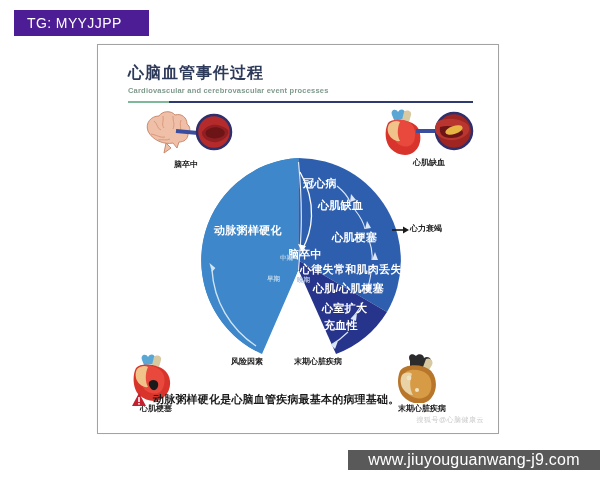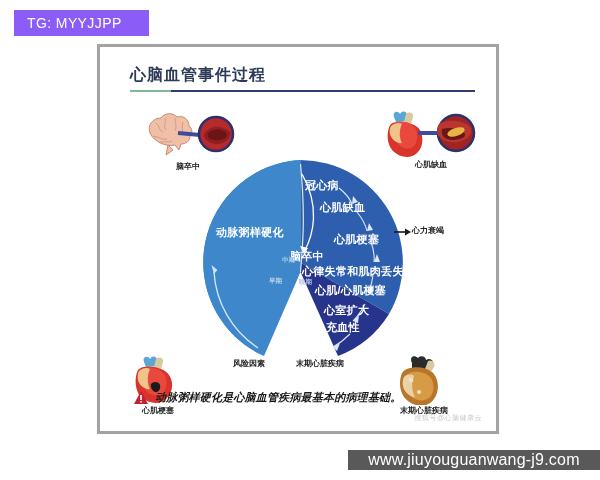--- a/index.html
+++ b/index.html
@@ -5,36 +5,36 @@
   html,body{margin:0;padding:0;}
   body{
     width:600px;height:480px;position:relative;overflow:hidden;
     background:#ffffff;
     font-family:"Liberation Sans","DejaVu Sans",sans-serif;
   }
 
   
   #tg-badge{
     position:absolute;left:14px;top:10px;width:135px;height:26px;
-    background:#8b5cf6;color:#fff;display:flex;align-items:center;
+    background:#4c1d95;color:#fff;display:flex;align-items:center;
     padding-left:13px;box-sizing:border-box;
     font-size:14px;letter-spacing:.4px;z-index:40;
   }
 
   
   #url-badge{
     position:absolute;right:0;bottom:10px;width:252px;height:20px;
     background:#595959;color:#fff;display:flex;align-items:center;
     justify-content:center;font-size:16px;letter-spacing:.2px;z-index:40;
   }
 
   
   #card{
     position:absolute;left:97px;top:44px;width:402px;height:390px;
-    background:#fff;border:3px solid #a3a3a3;box-sizing:border-box;
+    background:#fff;border:1px solid #a3a3a3;box-sizing:border-box;
     box-shadow:0 0 2px rgba(0,0,0,.05);
   }
 
   
   #heading{position:absolute;left:30px;top:18px;width:345px;}
   #title-cn{
     font-size:16px;font-weight:bold;color:#2e3a59;letter-spacing:1px;
     line-height:1.2;
   }
   #title-en{
@@ -72,41 +72,42 @@
   
   .organ{position:absolute;}
   .organ-cap{
     position:absolute;width:100px;text-align:center;left:50%;
     transform:translateX(-50%);font-size:8px;font-weight:bold;color:#222;
     white-space:nowrap;
   }
 
   
   #alert{
-    position:absolute;left:34px;bottom:26px;display:flex;align-items:center;gap:7px;font-style:italic;
+    position:absolute;left:34px;bottom:26px;display:flex;align-items:center;gap:7px;
   }
   #alert-text{font-size:11px;font-weight:bold;color:#1a1a1a;letter-spacing:.2px;}
 
   
   #watermark{
     position:absolute;right:14px;bottom:8px;font-size:7px;color:#c9c9c9;
     letter-spacing:.5px;white-space:nowrap;
   }
 </style>
 </head>
 <body>
 
 <div id="tg-badge">
   <span>TG: MYYJJPP</span>
 </div>
 
 <div id="card">
 
   <div id="heading">
     <div id="title-cn">心脑血管事件过程</div>
+    <div id="title-en">Cardiovascular and cerebrovascular event processes</div>
     <div id="rule"></div>
   </div>
 
   <div id="stage">
 
     <div class="organ" style="left:38px;top:6px;width:100px;height:62px;">
       <svg width="100" height="50" viewBox="0 0 100 50">
 
         <g>
           <path d="M12 22c-3-8 3-15 11-15 3-5 12-6 16-1 7-2 12 3 12 9 3 2 4 7 1 10 0 5-4 8-9 8l-2 6-4-5c-9 2-21-3-25-12z" fill="#f0bfa8" stroke="#c98b6f" stroke-width="1"></path>

